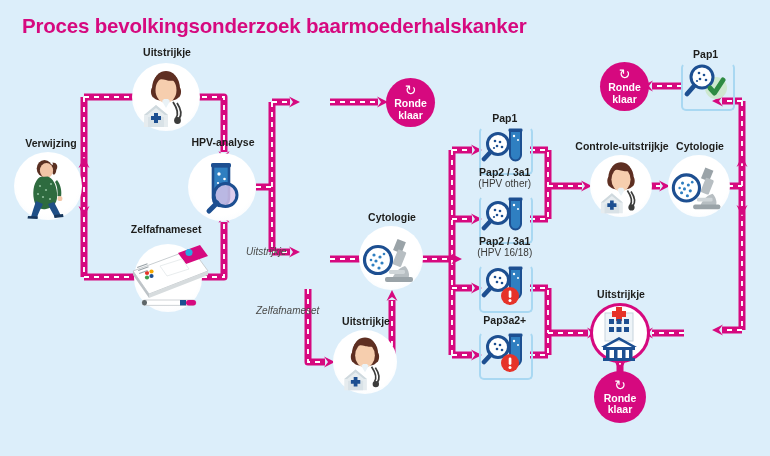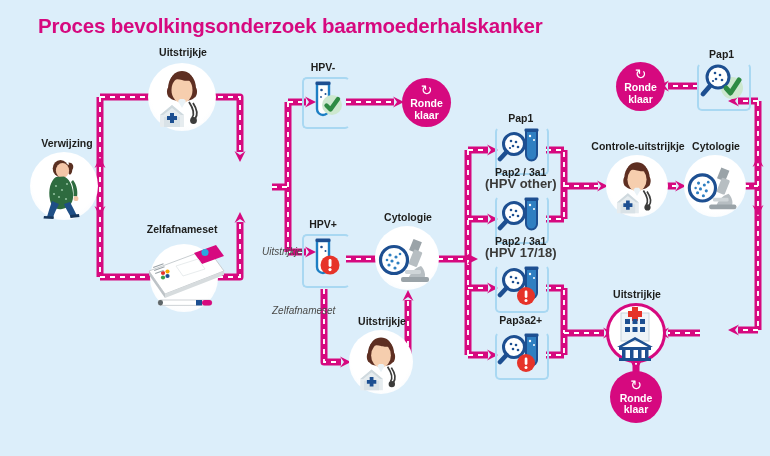--- a/index.html
+++ b/index.html
@@ -2,37 +2,37 @@
 <html><head>
 <meta charset="utf-8">
 <style>
   html,body{margin:0;padding:0;}
   body{
     width:770px;height:456px;overflow:hidden;
     background:#dceefa;
     font-family:"Liberation Sans", sans-serif;
     position:relative;
   }
-  #stage{position:absolute;left:16px;top:0;width:639px;height:456px;}
+  #stage{position:absolute;left:0;top:0;width:639px;height:456px;}
   #edges{position:absolute;left:0;top:0;width:770px;height:456px;}
 
   .title{
     position:absolute;left:22px;top:14px;
     font-size:20.5px;font-weight:bold;letter-spacing:-0.2px;
     color:#d6097f;white-space:nowrap;
   }
 
   
   .node{position:absolute;}
   .lbl{
     position:absolute;left:50%;transform:translateX(-50%);
     white-space:nowrap;font-size:10.5px;font-weight:bold;color:#1d1d1b;
     text-align:right;line-height:11.5px;
   }
-  .lbl.sub{font-weight:bold;font-size:13px;color:#3a3a38;}
+  .lbl.sub{font-weight:normal;font-size:10px;color:#3a3a38;}
   .lbl.ital{font-style:italic;font-weight:normal;color:#4a4a48;font-size:10px;}
 
   .circ{
     position:absolute;border-radius:50%;background:#ffffff;
     left:0;top:0;
   }
   .circ.shade{background:radial-gradient(circle at 50% 45%, #ffffff 62%, #f3f8fc 100%);}
 
   
   .endcircle{
@@ -265,54 +265,41 @@
         <rect x="18" y="30" width="11" height="1.1" transform="rotate(-20 18 30)"></rect>
         <rect x="19" y="33" width="9" height="1.1" transform="rotate(-20 19 33)"></rect>
       </g>
       <rect x="22" y="60" width="54" height="5.4" rx="2.7" fill="#ffffff" stroke="#c9ced1" stroke-width="0.9"></rect>
       <rect x="66" y="60" width="10" height="5.4" rx="2.7" fill="#d6097f"></rect>
       <rect x="60" y="60" width="6" height="5.4" fill="#1d4f91"></rect>
       <rect x="22" y="60" width="5" height="5.4" rx="2.4" fill="#5e6669"></rect>
     </svg>
   </div>
 
-
-  <div class="node" style="left:286px;top:75px;width:50px;height:56px;">
-    <div class="lbl" style="top:-13px;left:42%;">HPV-</div>
-    <div class="frame nor" style="left:0;top:2px;width:44px;height:48px;"></div>
-    <svg class="ic" style="left:3px;top:2px;" width="46" height="48" viewBox="0 0 46 48">
-      <path d="M12,7 L24,7 L24,32 A6,6 0 0 1 18,38 A6,6 0 0 1 12,32 Z" fill="#ffffff" stroke="#1d7fc4" stroke-width="2.4"></path>
-      <rect x="10.5" y="4.5" width="15" height="3.6" rx="1.3" fill="#1d4f91"></rect>
-      <circle cx="16.5" cy="13" r="1.3" fill="#1d4f91"></circle>
-      <circle cx="20.5" cy="17" r="1" fill="#1d4f91"></circle>
-      <circle cx="16" cy="20" r="0.9" fill="#1d4f91"></circle>
-      <circle cx="27" cy="28" r="10" fill="#cde8cf"></circle>
-      <path d="M21.5,28.5 L25.5,32.5 L33,22" fill="none" stroke="#2e8b43" stroke-width="4.4" stroke-linecap="round" stroke-linejoin="round"></path>
-    </svg>
-  </div>
+  <div class="node" style="left:188px;top:153px;width:70px;height:70px;">
+    <div class="lbl" style="top:-16px;">HPV-analyse</div>
+    <div class="circ shade" style="width:68px;height:68px;"></div>
+    <svg class="ic" width="68" height="68" viewBox="0 0 68 68">
+      <path d="M25,13 L41,13 L41,45 A8,8 0 0 1 33,53 A8,8 0 0 1 25,45 Z" fill="#2f7fc1" stroke="#1d4f91" stroke-width="2.6"></path>
+      <rect x="23" y="10" width="20" height="4.4" rx="1.6" fill="#1d4f91"></rect>
+      <circle cx="31" cy="21" r="1.7" fill="#ffffff"></circle>
+      <circle cx="36.5" cy="26" r="1.3" fill="#ffffff"></circle>
+      <circle cx="30" cy="30" r="1.1" fill="#ffffff"></circle>
+      <circle cx="37.5" cy="42" r="11.5" fill="#d9c5ea" fill-opacity="0.82" stroke="#1d4f91" stroke-width="3"></circle>
+      <path d="M29,50 L21,58" stroke="#1d4f91" stroke-width="5" stroke-linecap="round"></path>
+    </svg>
+  </div>
+
 
   <div class="endcircle" style="left:386px;top:78px;width:49px;height:49px;">
     <span class="rot">↻</span>
     <span>Ronde</span>
     <span>klaar</span>
   </div>
 
-  <div class="node" style="left:286px;top:232px;width:50px;height:58px;">
-    <div class="lbl" style="top:-13px;left:42%;">HPV+</div>
-    <div class="frame nor" style="left:0;top:2px;width:44px;height:50px;"></div>
-    <svg class="ic" style="left:3px;top:2px;" width="46" height="50" viewBox="0 0 46 50">
-      <path d="M12,7 L24,7 L24,33 A6,6 0 0 1 18,39 A6,6 0 0 1 12,33 Z" fill="#ffffff" stroke="#1d7fc4" stroke-width="2.4"></path>
-      <rect x="10.5" y="4.5" width="15" height="3.6" rx="1.3" fill="#1d4f91"></rect>
-      <circle cx="16.5" cy="13" r="1.3" fill="#1d4f91"></circle>
-      <circle cx="20.5" cy="17" r="1" fill="#1d4f91"></circle>
-      <circle cx="25" cy="31" r="9.5" fill="#e63329"></circle>
-      <rect x="23.6" y="25" width="2.9" height="8" rx="1.4" fill="#ffffff"></rect>
-      <circle cx="25" cy="35.6" r="1.6" fill="#ffffff"></circle>
-    </svg>
-  </div>
 
   <div class="lbl ital" style="left:246px;top:246px;transform:none;">Uitstrijkje</div>
   <div class="lbl ital" style="left:256px;top:305px;transform:none;">Zelfafnameset</div>
 
   <div class="node" style="left:359px;top:226px;width:66px;height:66px;">
     <div class="lbl" style="top:-14px;">Cytologie</div>
     <div class="circ shade" style="width:64px;height:64px;"></div>
     <svg class="ic" width="64" height="64" viewBox="0 0 64 64">
       <path d="M36,14 L45,14 L45,26 L36,26 Z" fill="#9aa3a8" transform="rotate(22 40 20)"></path>
       <rect x="36" y="24" width="9" height="16" rx="1.5" fill="#b7bec2" transform="rotate(22 40 32)"></rect>
@@ -392,21 +379,21 @@
         <circle cx="16" cy="21" r="1.3"></circle>
           <circle cx="21" cy="22" r="1.3"></circle>
         <circle cx="13" cy="23" r="1.1"></circle>
       </g>
       <path d="M9.5,27 L3,34" stroke="#1d4f91" stroke-width="4.6" stroke-linecap="round"></path>
     </svg>
   </div>
 
   <div class="node" style="left:479px;top:264px;width:56px;height:52px;">
     <div class="lbl" style="top:-28px;left:46%;">Pap2 / 3a1</div>
-    <div class="lbl sub" style="top:-17px;left:46%;">(HPV 17/18)</div>
+    <div class="lbl sub" style="top:-17px;left:46%;">(HPV 16/18)</div>
     <div class="frame not" style="left:0;top:1px;width:50px;height:44px;"></div>
     <svg class="ic" style="left:2px;top:-1px;" width="52" height="50" viewBox="0 0 52 50">
       <path d="M29,6 L40,6 L40,30 A5.5,5.5 0 0 1 34.5,35.5 A5.5,5.5 0 0 1 29,30 Z" fill="#2f7fc1" stroke="#1d4f91" stroke-width="2"></path>
       <rect x="27.5" y="3.5" width="14" height="3.4" rx="1.3" fill="#1d4f91"></rect>
       <circle cx="33" cy="11" r="1.2" fill="#ffffff"></circle>
       <circle cx="37" cy="15" r="1" fill="#ffffff"></circle>
       <circle cx="17" cy="17" r="10.5" fill="#ffffff" stroke="#1d4f91" stroke-width="3"></circle>
       <g fill="#1d4f91">
         <circle cx="14" cy="14" r="1.3"></circle>
           <circle cx="19" cy="15" r="1.3"></circle>

